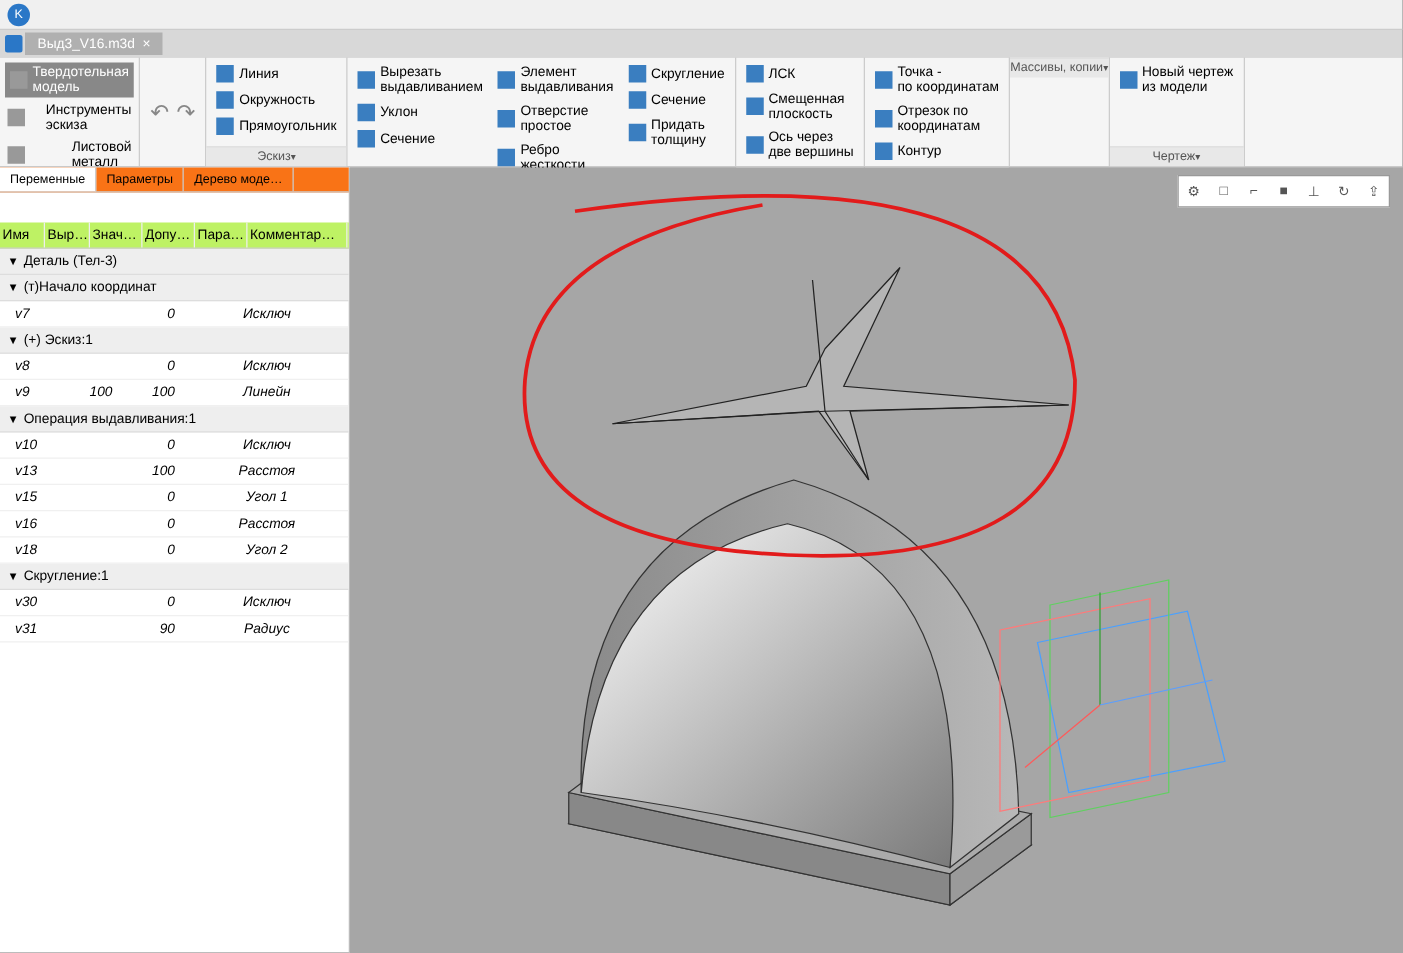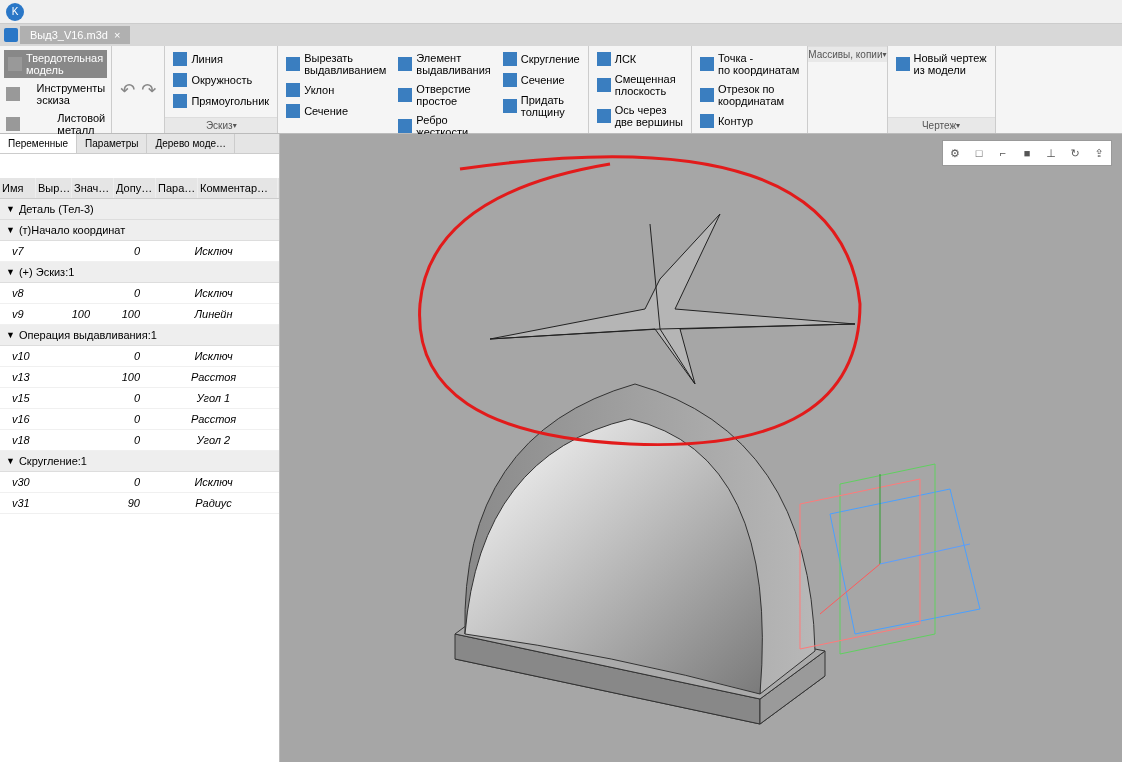--- a/index.html
+++ b/index.html
@@ -20,24 +20,24 @@
 .ribbon-icon { width: 14px; height: 14px; background: #888; flex-shrink: 0; }
 .ribbon-icon.blue { background: #3a7ec0; }
 .ribbon-icon.gray { background: #999; }
 .ribbon-left { display: flex; flex-direction: column; padding: 4px; gap: 2px; border-right: 1px solid #ccc; }
 .ribbon-left .ribbon-btn { font-size: 10px; justify-content: space-between; }
 .ribbon-left .sel { background: #888; color: #fff; padding: 2px 4px; }
 .nav-arrows { display: flex; align-items: center; gap: 6px; padding: 0 8px; border-right: 1px solid #ccc; }
 .arrow { font-size: 18px; color: #888; cursor: pointer; }
 .main { display: flex; height: calc(762px - 24px - 22px - 88px); }
 .sidebar { width: 280px; background: #fff; border-right: 1px solid #bbb; display: flex; flex-direction: column; }
-.side-tabs { display: flex; background: #e5e5e5; border-bottom: 1px solid #ccc; }
+.side-tabs { display: flex; background: #f97316; border-bottom: 1px solid #ccc; }
 .side-tab { padding: 4px 8px; border-right: 1px solid #ccc; font-size: 10px; cursor: default; }
 .side-tab.active { background: #fff; }
-.side-headers { display: flex; background: #e5e5e5; border-bottom: 1px solid #ccc; font-size: 10px; }
+.side-headers { display: flex; background: #bef264; border-bottom: 1px solid #ccc; font-size: 10px; }
 .side-headers span { padding: 4px 2px; border-right: 1px solid #eee; overflow: hidden; }
 .pad { height: 24px; }
 .tree { flex: 1; overflow-y: auto; font-size: 11px; }
 .tree-group { background: #eee; padding: 4px 6px; border-bottom: 1px solid #ddd; display: flex; align-items: center; gap: 4px; }
 .tree-group .tog { font-size: 9px; }
 .tree-row { display: flex; border-bottom: 1px solid #f0f0f0; font-style: italic; }
 .tree-row span { padding: 4px 2px; overflow: hidden; }
 .c1 { width: 42px; padding-left: 12px !important; }
 .c2 { width: 50px; text-align: right; }
 .c3 { width: 50px; text-align: right; }

